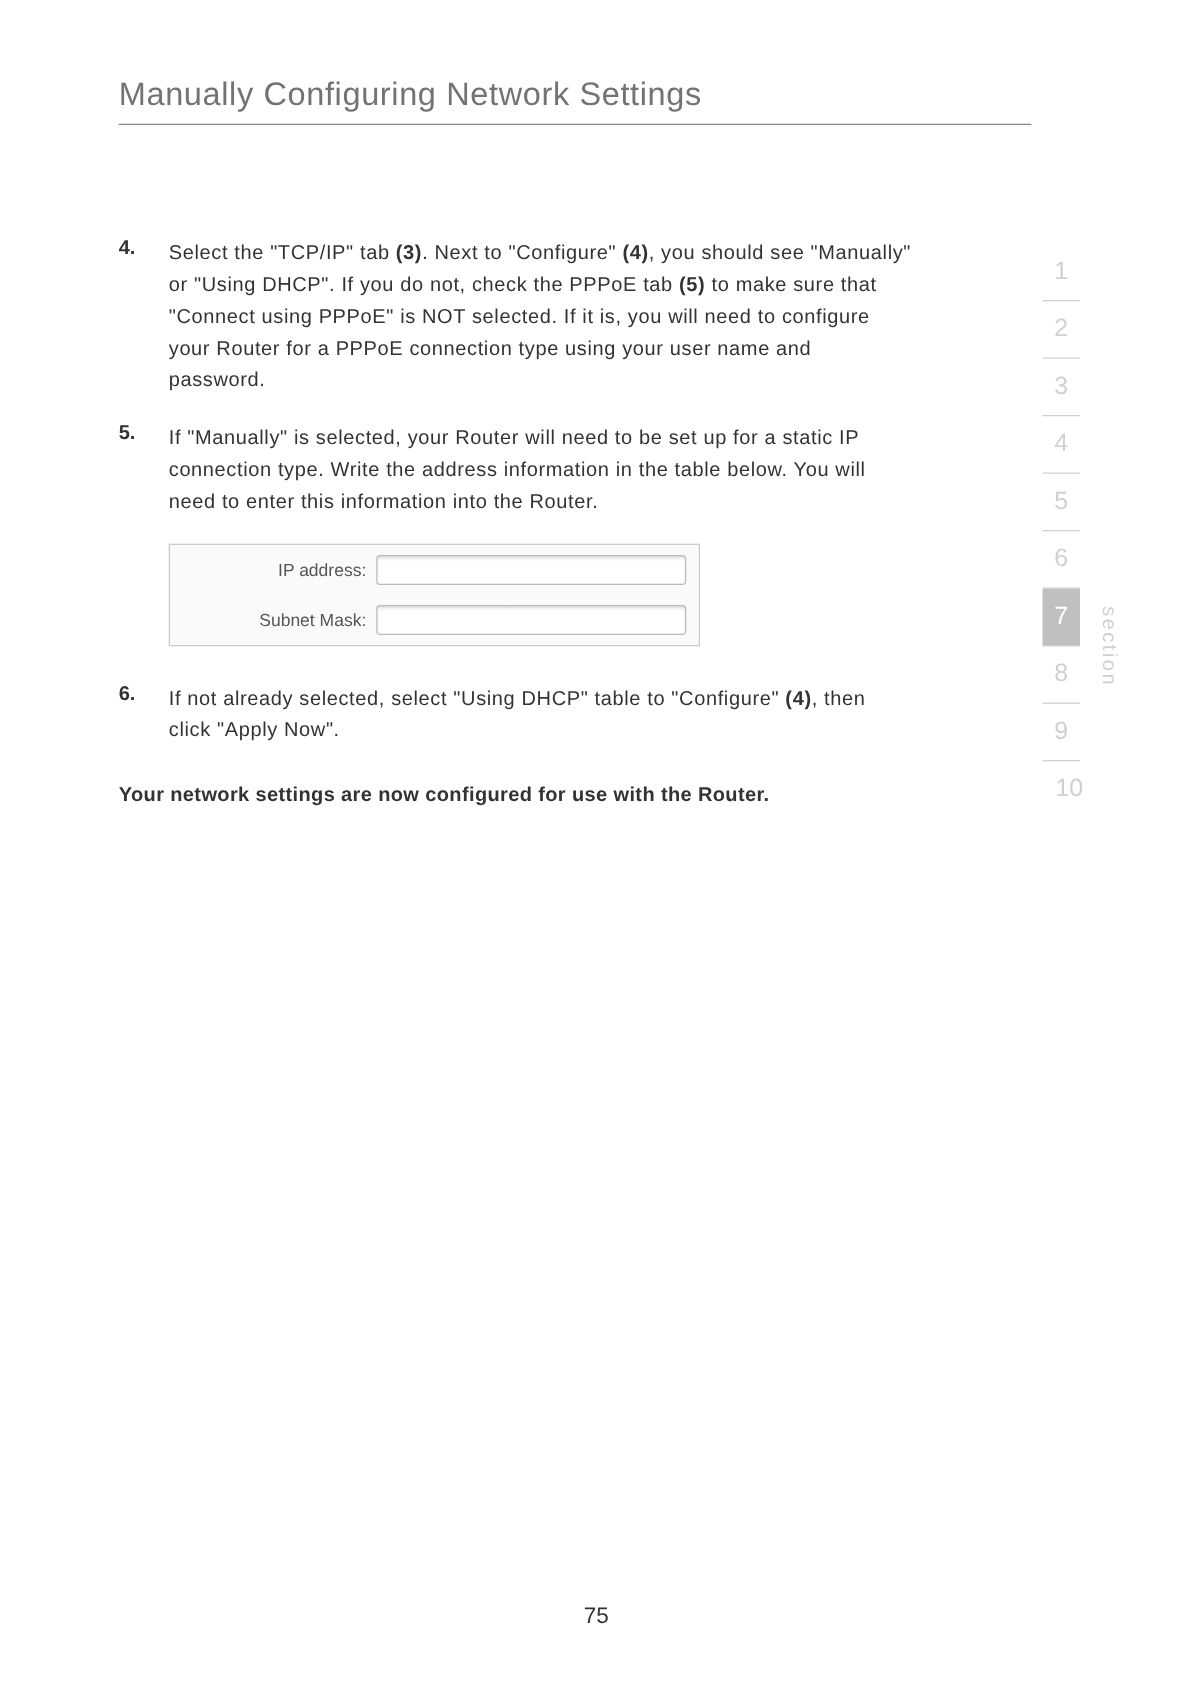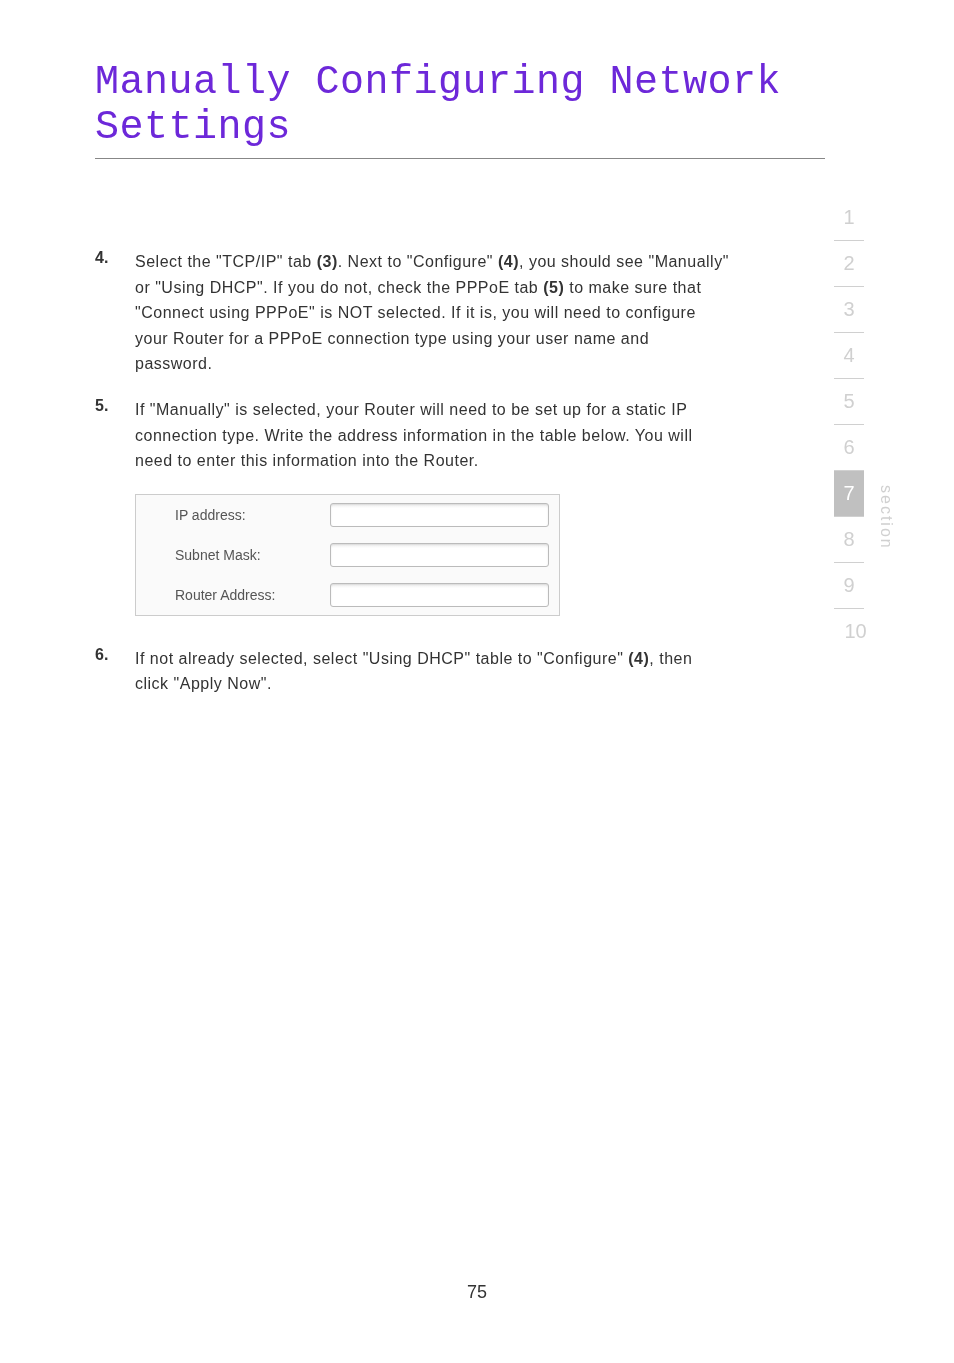--- a/index.html
+++ b/index.html
@@ -10,26 +10,25 @@
     
     body {
       width: 954px;
       height: 1363px;
       background: #ffffff;
       font-family: Arial, Helvetica, sans-serif;
       position: relative;
     }
     
     .page-title {
-      font-size: 40px;
+      font-size: 26px;
       font-weight: 300;
-      color: #6d28d9;
+      color: #737373;
       padding: 60px 0 0 95px;
       letter-spacing: 0.5px;
-      font-family: Liberation Mono, monospace;
     }
     
     .title-underline {
       height: 1px;
       background: #878787;
       margin: 8px 95px 0 95px;
       width: 730px;
     }
     
     .content {
@@ -69,26 +68,25 @@
     }
     
     .table-row {
       display: flex;
       align-items: center;
       padding: 8px 10px;
     }
     
     .table-label {
       width: 155px;
-      text-align: left;
+      text-align: right;
       font-size: 14px;
       color: #555;
       padding-right: 8px;
       font-family: "Lucida Grande", Arial, sans-serif;
-      margin-left: 29px;
     }
     
     .table-input {
       flex: 1;
       height: 24px;
       border: 1px solid #bbb;
       border-radius: 3px;
       background: linear-gradient(to bottom, #f0f0f0 0%, #ffffff 20%);
       box-shadow: inset 0 1px 2px rgba(0,0,0,0.1);
     }
@@ -180,31 +178,28 @@
 
   <div class="table-box">
     <div class="table-row">
       <div class="table-label">IP address:</div>
       <div class="table-input"></div>
     </div>
     <div class="table-row">
       <div class="table-label">Subnet Mask:</div>
       <div class="table-input"></div>
     </div>
-    <div class="table-row">
-      <div class="table-label">Router Address:</div>
-      <div class="table-input"></div>
-    </div>
   </div>
 
   <div class="list-item">
     <div class="list-number">6.</div>
     <div class="list-text"><span>If not already selected, select "Using DHCP" table to "Configure" </span><span class="bold">(4)</span><span>, then click "Apply Now".</span></div>
   </div>
 
+  <div class="footer-text">Your network settings are now configured for use with the Router.</div>
 
 </div>
 
 <div class="sidebar">
   <div class="nav-numbers">
     <div class="nav-item">1</div>
     <div class="nav-item">2</div>
     <div class="nav-item">3</div>
     <div class="nav-item">4</div>
     <div class="nav-item">5</div>

